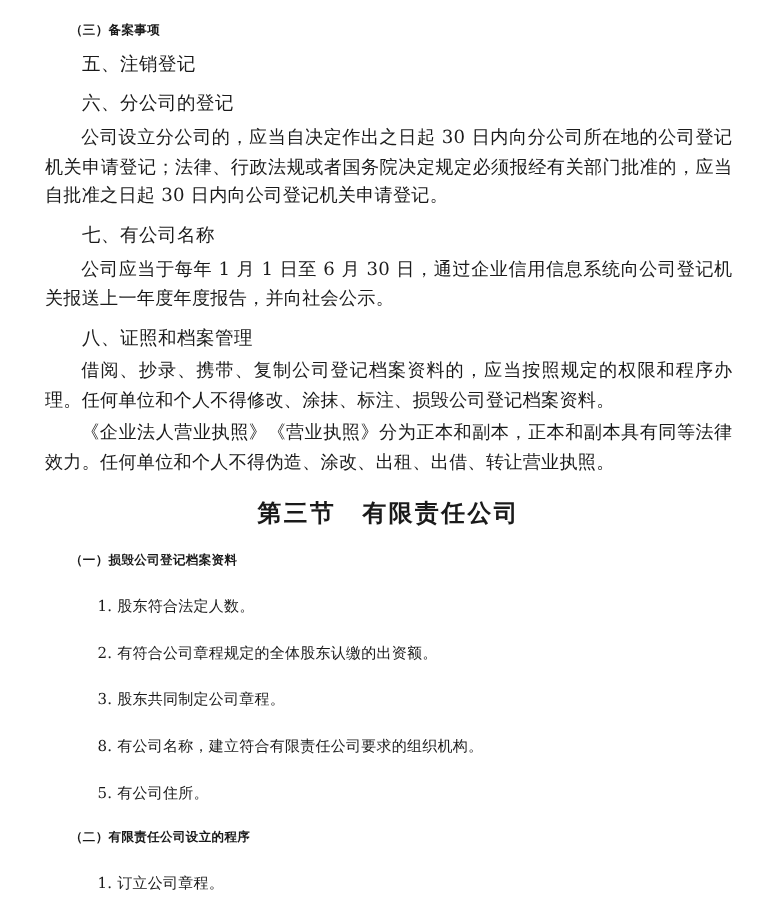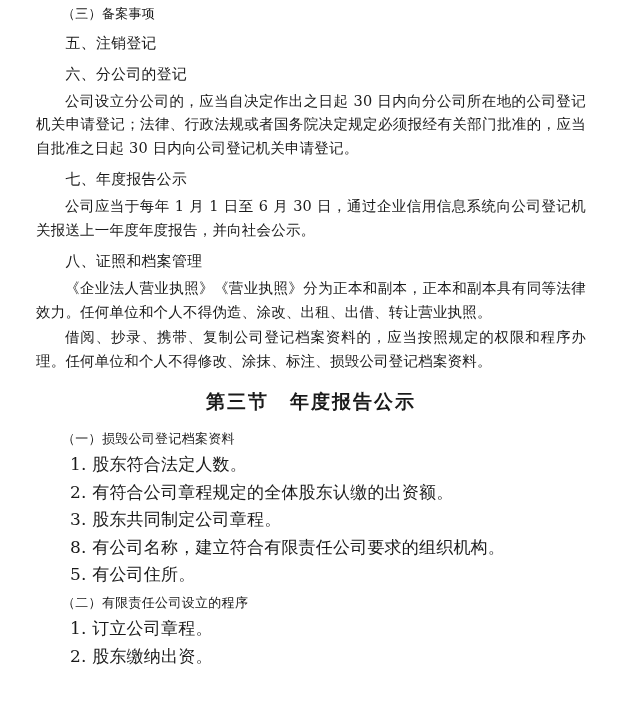--- a/index.html
+++ b/index.html
@@ -38,63 +38,63 @@
   }
   .heading {
     font-size: 14.8px;
     font-weight: normal;
     line-height: 1.62;
     margin: 7px 0 4px 0;
     text-indent: 2em;
     letter-spacing: 0.4px;
   }
   .subheading {
-    font-size: 13px;
-    font-weight: normal;
+    font-size: 10px;
+    font-weight: bold;
     line-height: 1.62;
-    margin: 3px 0 2px 0;
+    margin: 17px 0 2px 0;
     text-indent: 2em;
     letter-spacing: 0.3px;
   }
   .section-title {
     font-size: 19px;
     font-weight: bold;
     text-align: center;
     margin: 16px 0 13px 0;
     letter-spacing: 2px;
   }
   .list-item {
-    font-size: 17px;
+    font-size: 12px;
     line-height: 1.62;
-    margin: 0;
+    margin: 18px;
     text-indent: 2em;
     letter-spacing: 0.2px;
   }
 </style>
 </head>
 <body>
 
 <div class="page">
   <div class="content">
 
     <p class="subheading">（三）备案事项</p>
 
     <p class="heading">五、注销登记</p>
 
     <p class="heading">六、分公司的登记</p>
     <p class="p indent">公司设立分公司的，应当自决定作出之日起 30 日内向分公司所在地的公司登记机关申请登记；法律、行政法规或者国务院决定规定必须报经有关部门批准的，应当自批准之日起 30 日内向公司登记机关申请登记。</p>
 
-    <p class="heading">七、年度报告公示</p>
+    <p class="heading">七、有公司名称</p>
     <p class="p indent">公司应当于每年 1 月 1 日至 6 月 30 日，通过企业信用信息系统向公司登记机关报送上一年度年度报告，并向社会公示。</p>
 
     <p class="heading">八、证照和档案管理</p>
+    <p class="p indent">借阅、抄录、携带、复制公司登记档案资料的，应当按照规定的权限和程序办理。任何单位和个人不得修改、涂抹、标注、损毁公司登记档案资料。</p>
     <p class="p indent">《企业法人营业执照》《营业执照》分为正本和副本，正本和副本具有同等法律效力。任何单位和个人不得伪造、涂改、出租、出借、转让营业执照。</p>
-    <p class="p indent">借阅、抄录、携带、复制公司登记档案资料的，应当按照规定的权限和程序办理。任何单位和个人不得修改、涂抹、标注、损毁公司登记档案资料。</p>
 
-    <h2 class="section-title">第三节　年度报告公示</h2>
+    <h2 class="section-title">第三节　有限责任公司</h2>
 
 
     <p class="subheading">（一）损毁公司登记档案资料</p>
     <p class="list-item">1. 股东符合法定人数。</p>
     <p class="list-item">2. 有符合公司章程规定的全体股东认缴的出资额。</p>
     <p class="list-item">3. 股东共同制定公司章程。</p>
     <p class="list-item">8. 有公司名称，建立符合有限责任公司要求的组织机构。</p>
     <p class="list-item">5. 有公司住所。</p>
 
     <p class="subheading">（二）有限责任公司设立的程序</p>

